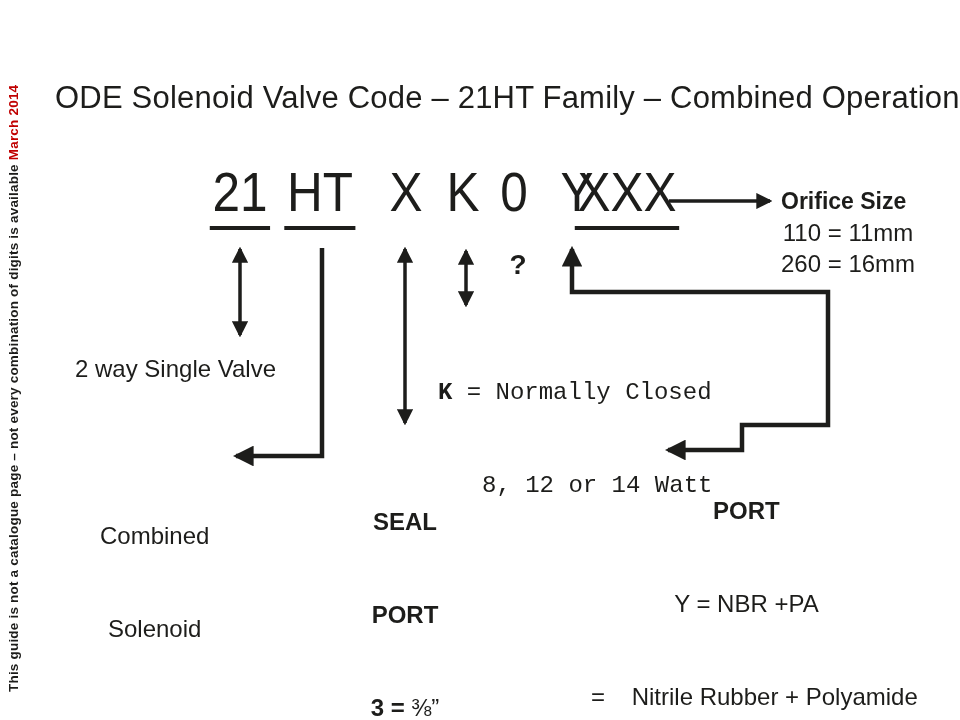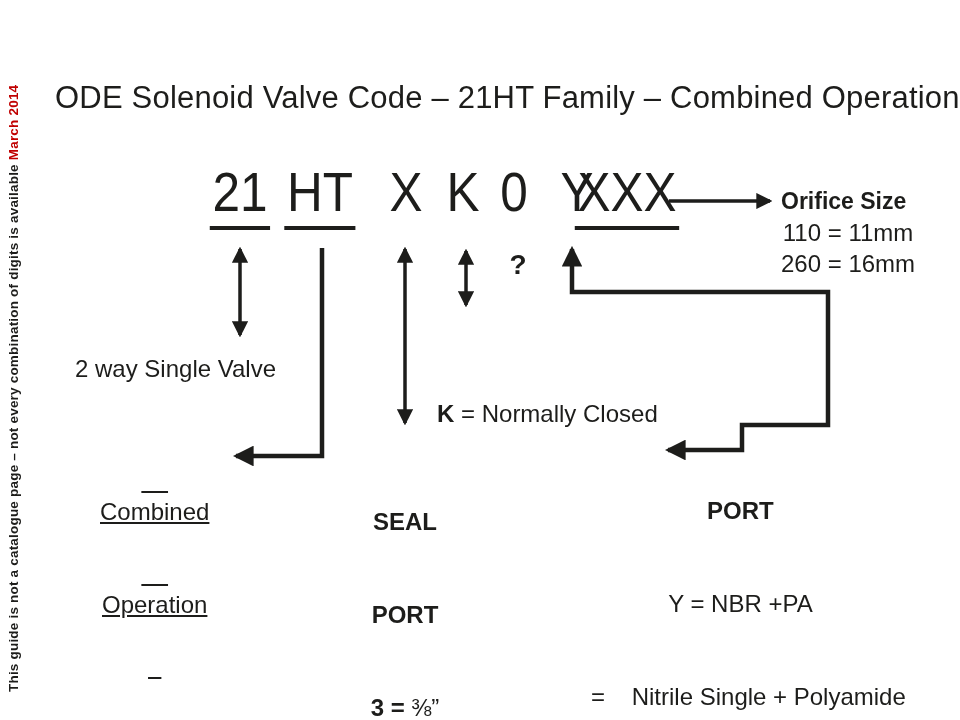--- a/index.html
+++ b/index.html
@@ -69,36 +69,37 @@
   </svg>
 
   <div class="abs" style="left:768px;top:186px;margin-left:13px;">
     <div class="orifice-title">Orifice Size</div>
     <div class="t24">110 = 11mm</div>
     <div class="t24">260 = 16mm</div>
   </div>
 
   <div class="abs t24" style="left:75px;top:353px;">2 way Single Valve</div>
 
-  <div class="abs t24" style="left:100px;top:434px;text-decoration:underline;">
+  <div class="abs t24" style="left:100px;top:458px;">
     <div>Combined</div>
-    <div>Operation</div>
+    <div>Solenoid</div>
   </div>
 
   <div class="abs t24 port-block" style="left:339px;top:444px;">
     <div class="b">SEAL</div>
     <div class="b">PORT</div>
     <div><span class="b">3 = </span><span>⅜”</span></div>
     
     
   </div>
 
-  <div class="abs t24" style="left:437px;top:336px;">
+  <div class="abs t24" style="left:437px;top:315px;font-family:Liberation Mono, monospace;">
     <div><span class="b">K</span><span> = Normally Closed</span></div>
+    <div class="indent45">8, 12 or 14 Watt</div>
   </div>
 
   <div class="abs t24" style="left:575px;top:433px;">
     <div class="b">PORT</div>
     <div>Y = NBR +PA</div>
-    <div style="padding-left:16px;">=    Nitrile Single + Polyamide</div>
+    <div style="padding-left:16px;">=    Nitrile Rubber + Polyamide</div>
   </div>
 
 </div>
 
 </body></html>

